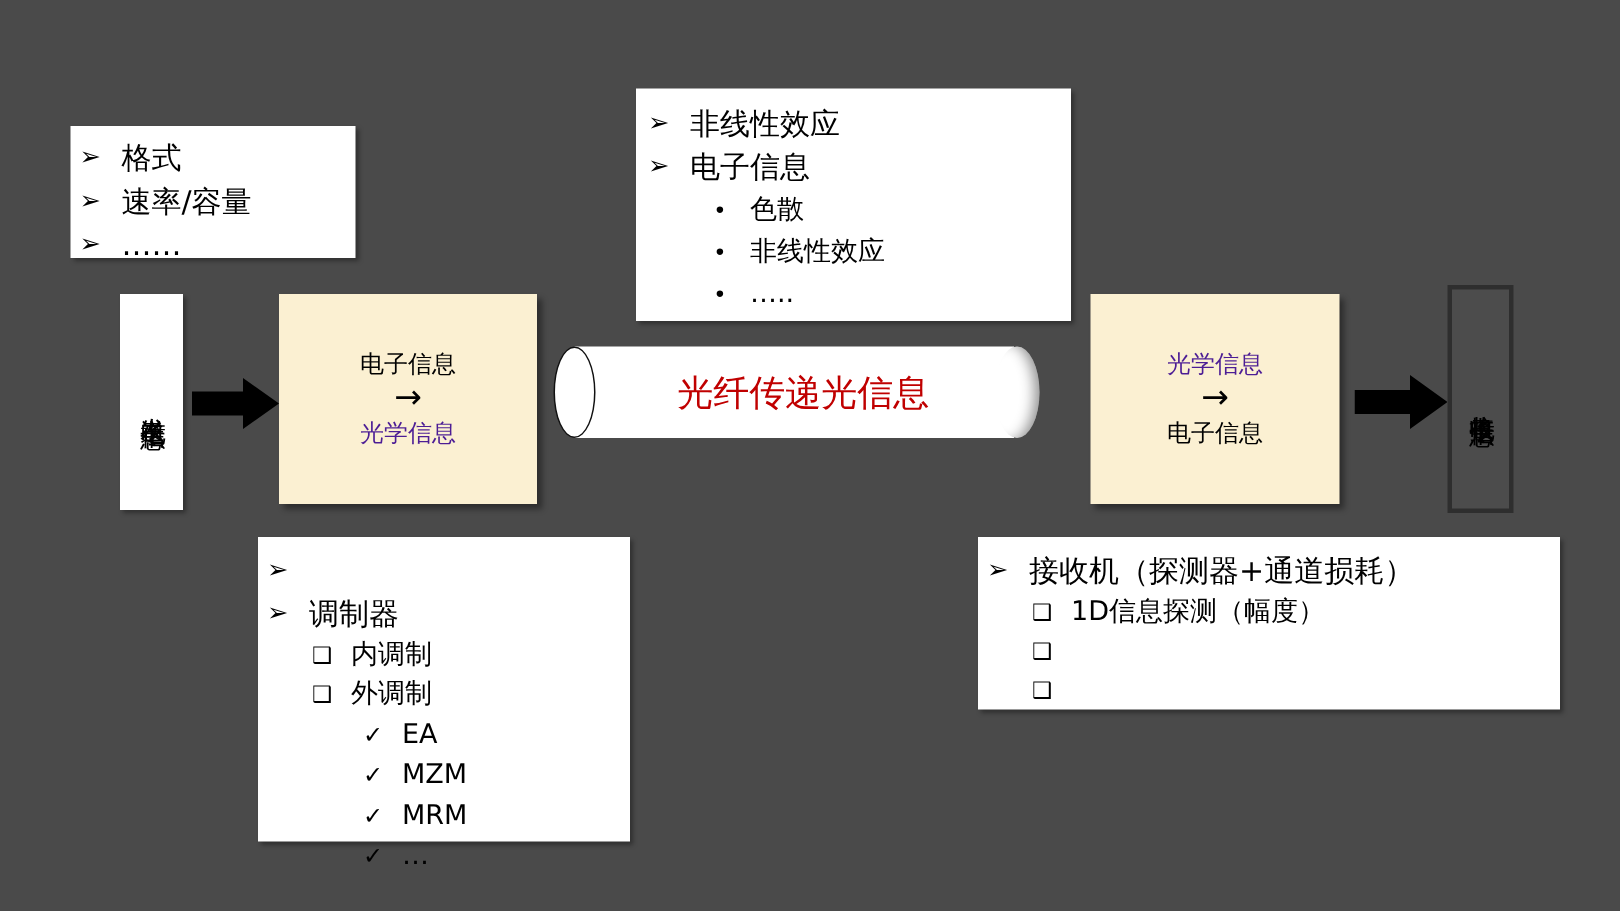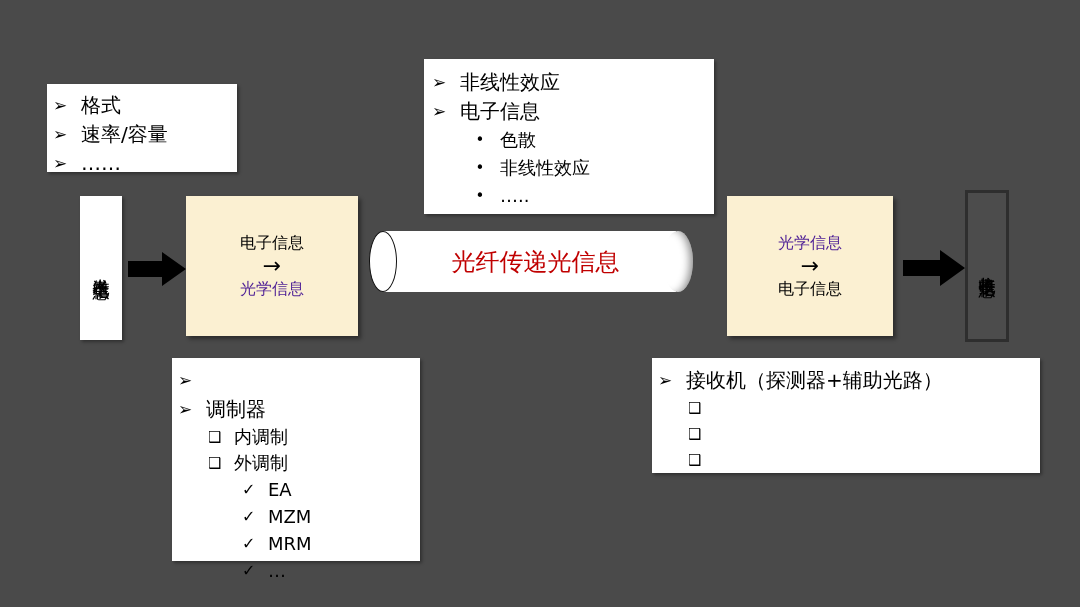--- a/index.html
+++ b/index.html
@@ -252,24 +252,25 @@
         <span class="bullet">✓</span>
         <span class="btxt">…</span>
       </li>
     </ul>
   </div>
 
   <div class="panel" id="panel-receiver">
     <ul>
       <li class="lv1">
         <span class="bullet">➢</span>
-        <span class="btxt">接收机（探测器+辅助光路）</span>
-      </li>
-      <li class="lv2">
-        <span class="bullet">❑</span>
+        <span class="btxt">接收机（探测器+通道损耗）</span>
+      </li>
+      <li class="lv2">
+        <span class="bullet">❑</span>
+        <span class="btxt">1D信息探测（幅度）</span>
       </li>
       <li class="lv2">
         <span class="bullet">❑</span>
       </li>
       <li class="lv2">
         <span class="bullet">❑</span>
       </li>
     </ul>
   </div>
 

